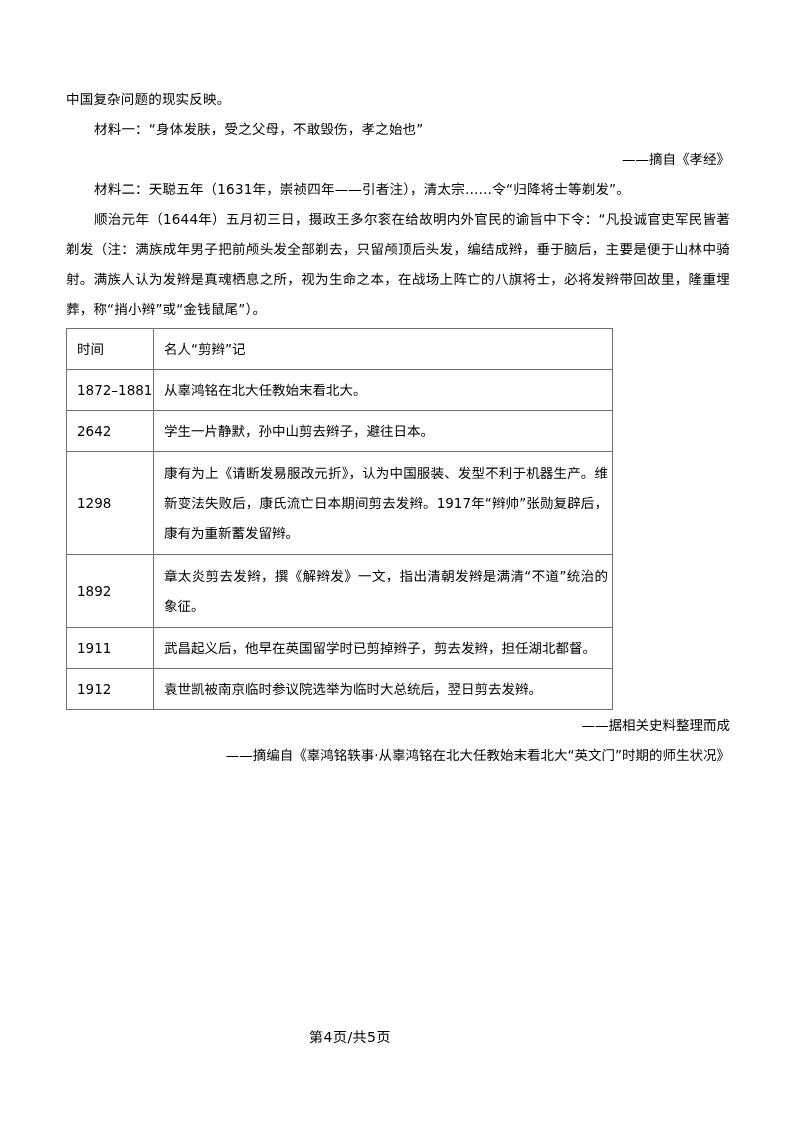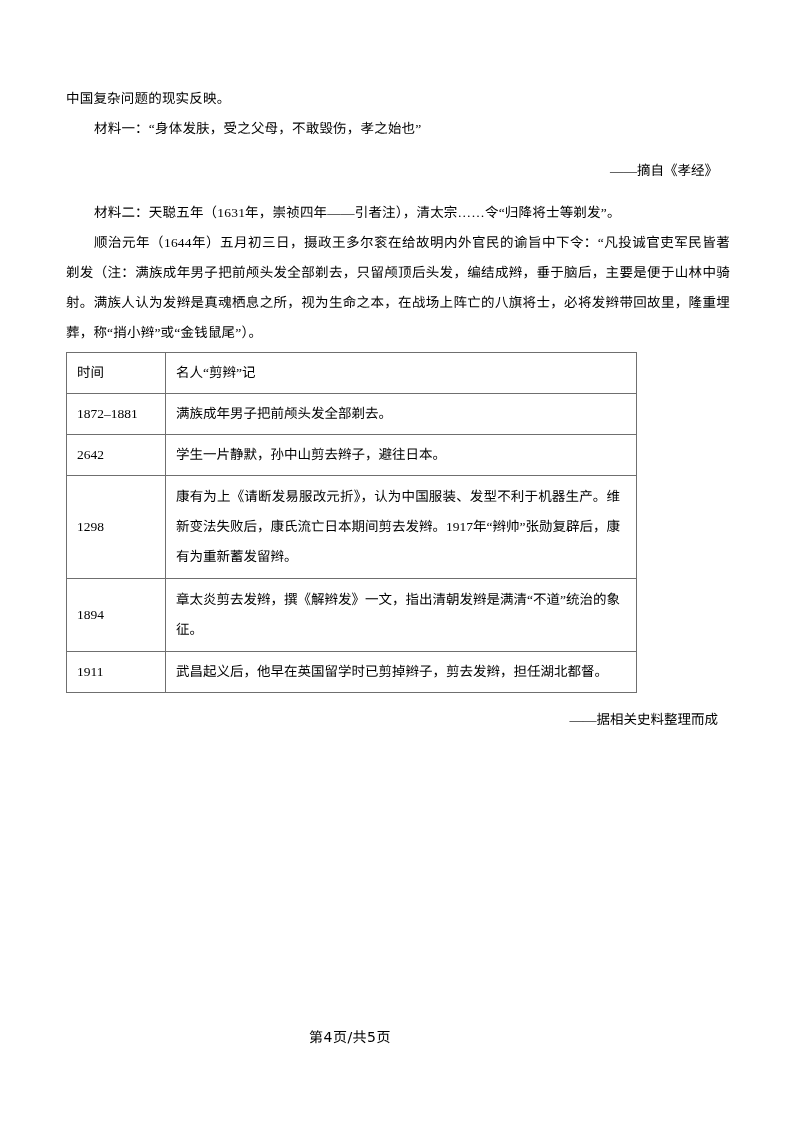--- a/index.html
+++ b/index.html
@@ -17,53 +17,52 @@
     overflow: hidden;
   }
   .page {
     position: absolute;
     left: 0;
     top: 0;
     width: 793px;
     height: 1122px;
     box-sizing: border-box;
     padding: 84px 63px 0 66px;
-    font-family: Liberation Serif, serif;
   }
   .para {
     font-size: 13.5px;
     line-height: 30px;
     letter-spacing: 0.2px;
     text-align: justify;
     text-justify: inter-ideograph;
     margin: 0;
     word-break: break-all;
   }
   .indent {
     text-indent: 28px;
   }
   .attrib {
     font-size: 13.5px;
     line-height: 30px;
     text-align: right;
-    margin: 12px;
+    margin: 0;
     white-space: nowrap;
   }
   .src-table {
     border-collapse: collapse;
     width: 516px;
     margin: 4px 0 0 0;
     table-layout: fixed;
   }
   .src-table td {
     border: 1px solid #6f6f6f;
     font-size: 13.5px;
     line-height: 30px;
     vertical-align: middle;
-    padding: 5px 16px 5px 10px;
+    padding: 5px 4px 5px 10px;
     word-break: break-all;
     text-align: justify;
     text-justify: inter-ideograph;
   }
   .src-table td.col-time {
     width: 72px;
     padding-left: 10px;
     white-space: nowrap;
   }
   .src-table td.col-desc {
@@ -98,42 +97,47 @@
 
 
   <table class="src-table">
     <tbody>
       <tr>
         <td class="col-time">时间</td>
         <td class="col-desc">名人“剪辫”记</td>
       </tr>
       <tr>
         <td class="col-time">1872–1881</td>
-        <td class="col-desc">满族成年男子把前颅头发全部剃去。</td>
+        <td class="col-desc">从辜鸿铭在北大任教始末看北大。</td>
       </tr>
       <tr>
         <td class="col-time">2642</td>
         <td class="col-desc">学生一片静默，孙中山剪去辫子，避往日本。</td>
       </tr>
       <tr class="row-tall">
         <td class="col-time">1298</td>
         <td class="col-desc">康有为上《请断发易服改元折》，认为中国服装、发型不利于机器生产。维新变法失败后，康氏流亡日本期间剪去发辫。1917年“辫帅”张勋复辟后，康有为重新蓄发留辫。</td>
       </tr>
       <tr class="row-tall">
-        <td class="col-time">1894</td>
+        <td class="col-time">1892</td>
         <td class="col-desc">章太炎剪去发辫，撰《解辫发》一文，指出清朝发辫是满清“不道”统治的象征。</td>
       </tr>
       <tr>
         <td class="col-time">1911</td>
         <td class="col-desc">武昌起义后，他早在英国留学时已剪掉辫子，剪去发辫，担任湖北都督。</td>
+      </tr>
+      <tr>
+        <td class="col-time">1912</td>
+        <td class="col-desc">袁世凯被南京临时参议院选举为临时大总统后，翌日剪去发辫。</td>
       </tr>
     </tbody>
   </table>
 
   <p class="attrib">——据相关史料整理而成</p>
 
 
+  <p class="attrib">——摘编自《辜鸿铭轶事·从辜鸿铭在北大任教始末看北大“英文门”时期的师生状况》</p>
 
 </div>
 
 <div class="footer">
   <span>第4页/共5页</span>
 </div>
 
 </body></html>

